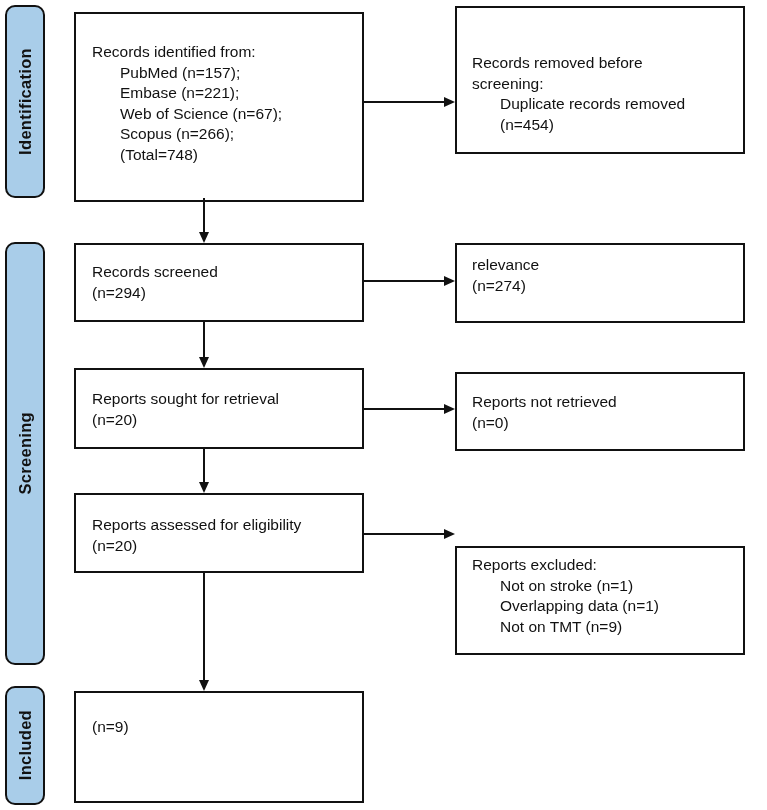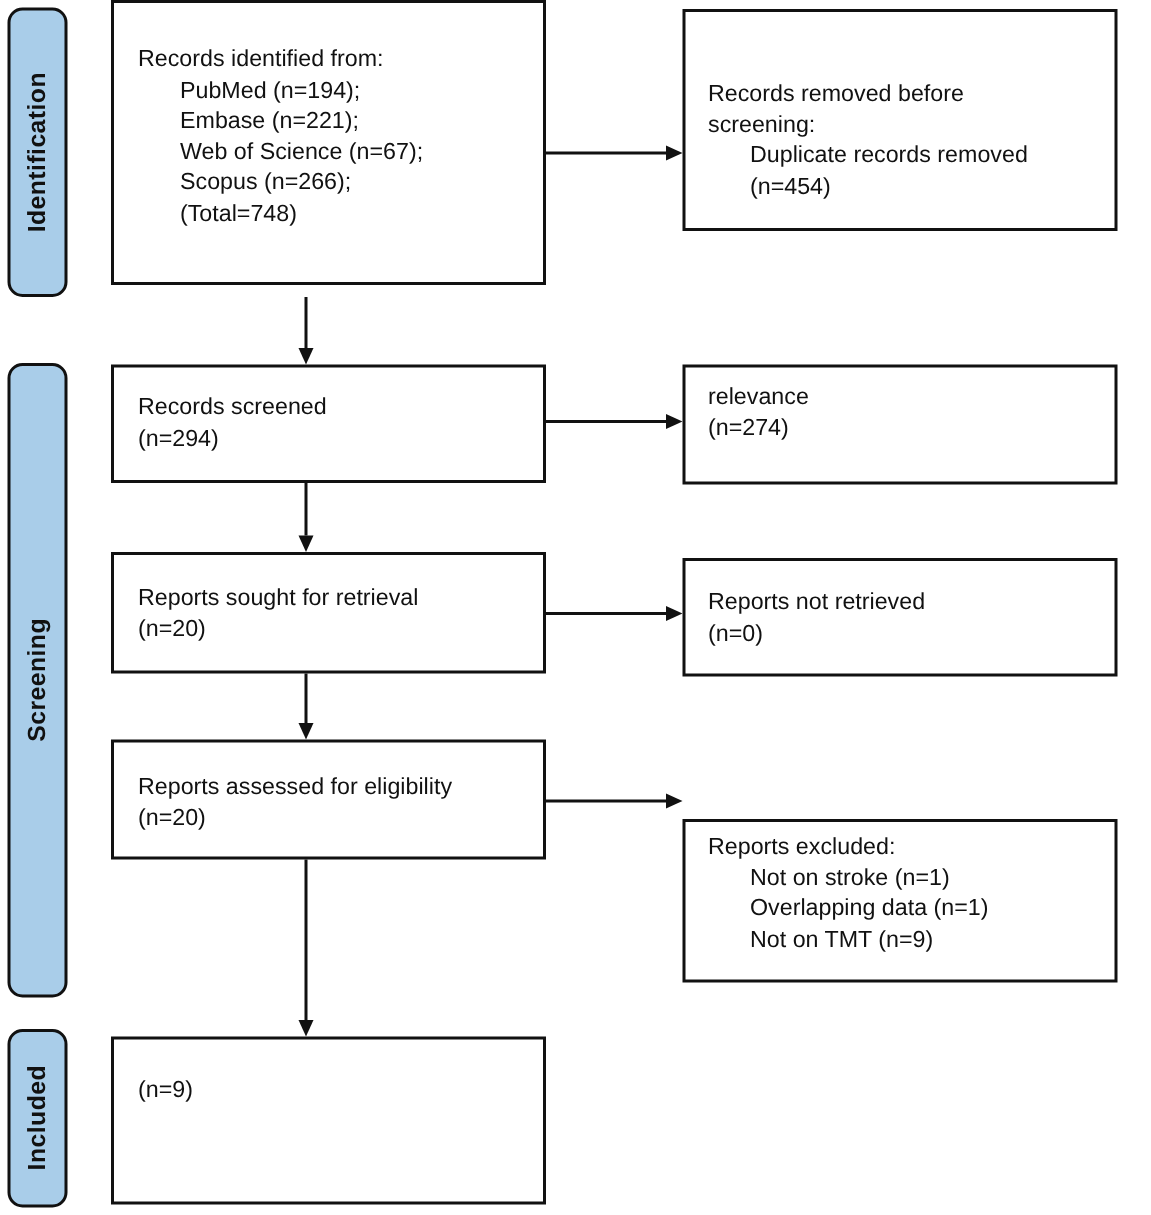--- a/index.html
+++ b/index.html
@@ -40,23 +40,23 @@
   <div class="stage" style="top:5px;height:193px;">
     <span>Identification</span>
   </div>
   <div class="stage" style="top:242px;height:423px;">
     <span>Screening</span>
   </div>
   <div class="stage" style="top:686px;height:119px;">
     <span>Included</span>
   </div>
 
-  <div class="box" style="left:74px;top:0;width:290px;height:190px;padding:28px 8px 0 16px;">
+  <div class="box" style="left:74px;top:12px;width:290px;height:190px;padding:28px 8px 0 16px;">
       <div class="line indent-0">Records identified from:</div>
-      <div class="line indent-1">PubMed (n=194);</div>
+      <div class="line indent-1">PubMed (n=157);</div>
       <div class="line indent-1">Embase (n=221);</div>
       <div class="line indent-1">Web of Science (n=67);</div>
       <div class="line indent-1">Scopus (n=266);</div>
       <div class="line indent-1">(Total=748)</div>
     </div>
   <div class="box" style="left:74px;top:243px;width:290px;height:79px;padding:17px 8px 0 16px;">
       <div class="line indent-0">Records screened</div>
       <div class="line indent-0">(n=294)</div>
     </div>
   <div class="box" style="left:74px;top:368px;width:290px;height:81px;padding:19px 8px 0 16px;">

